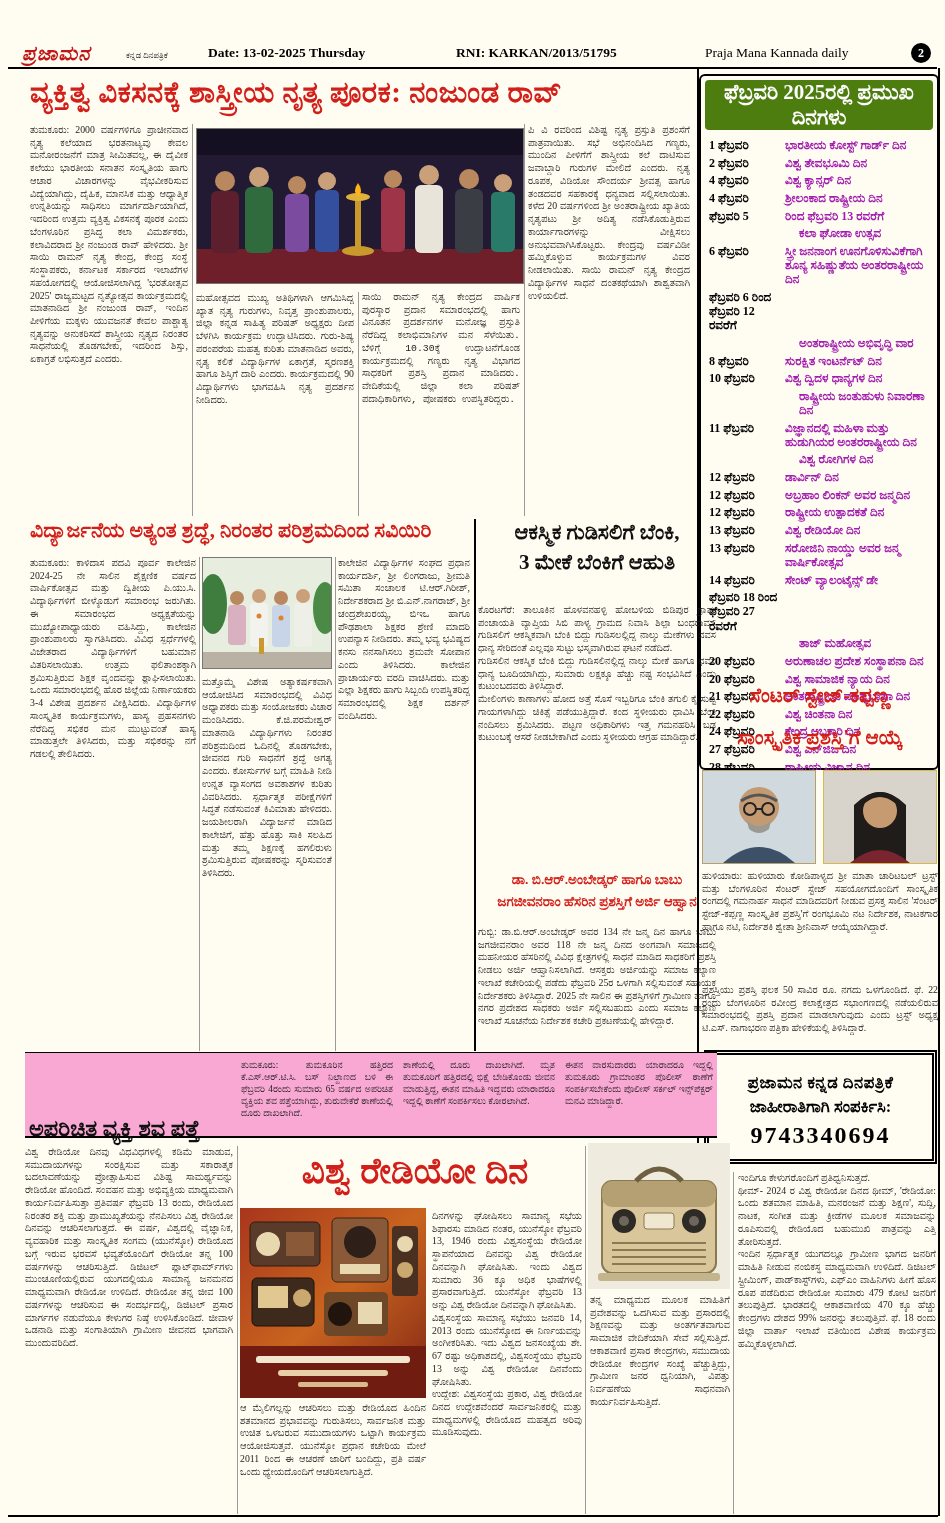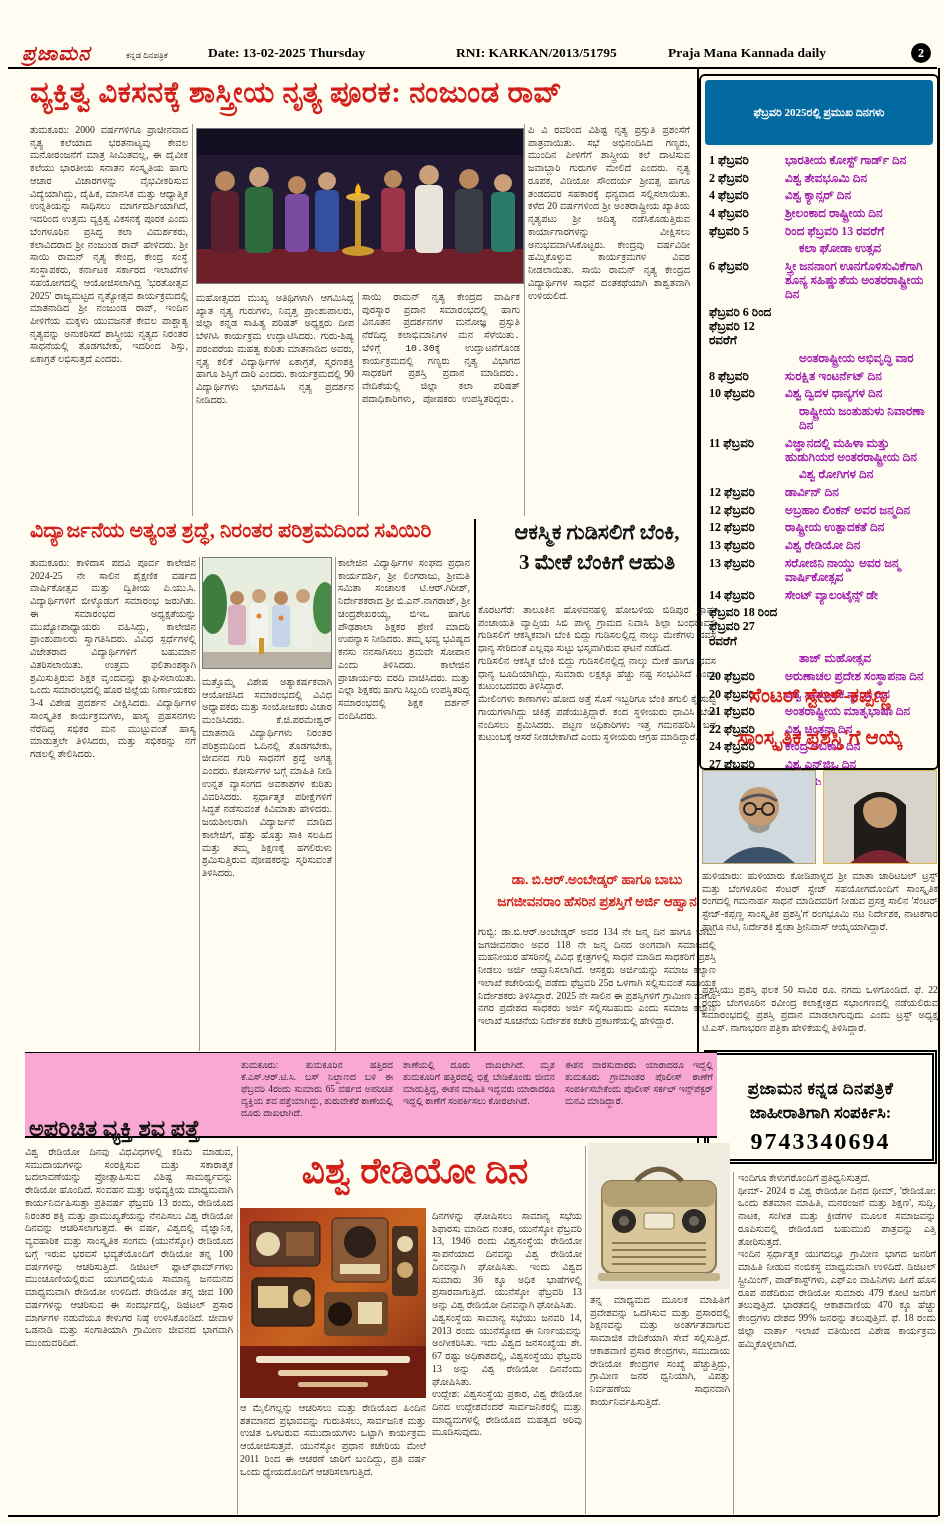--- a/index.html
+++ b/index.html
@@ -15,45 +15,45 @@
   }
   .vr { position:absolute; width:1px; background:#555; }
   .vr.dark { background:#000; width:1.5px; }
   .hr { position:absolute; height:2px; background:#000; }
   
   #masthead { left:8px; top:40px; width:929px; height:29px; border-bottom:2.5px solid #000; }
   .mh-logo { position:absolute; left:14px; top:2px; color:#c11616; font-size:20px; font-weight:bold; font-style:italic; letter-spacing:1px; }
   .mh-sub { position:absolute; left:118px; top:10px; font-size:8.5px; color:#222; }
   .mh-date { position:absolute; left:200px; top:5px; font-size:13.5px; font-weight:bold; }
   .mh-rni  { position:absolute; left:448px; top:5px; font-size:13.5px; font-weight:bold; }
-  .mh-name { position:absolute; left:660px; top:5px; font-size:13.5px; font-weight:bold; }
+  .mh-name { position:absolute; left:697px; top:5px; font-size:13.5px; font-weight:normal; }
   .mh-badge { position:absolute; left:903px; top:3px; width:20px; height:20px; background:#000; color:#fff;
     border-radius:50%; font-size:12px; font-weight:bold; text-align:center; line-height:20px; }
   
   .red { color:#d31f1a; }
   .hl { font-weight:bold; overflow:hidden; }
   #hl-dance   { left:30px;  top:76px;  width:662px; height:46px; font-size:29px; letter-spacing:.5px; white-space:nowrap; }
   #hl-college { left:30px;  top:519px; width:446px; height:34px; font-size:20.5px; white-space:nowrap; }
   #hl-fire    { left:478px; top:517px; width:238px; height:82px; font-size:21px; text-align:center; line-height:1.45; color:#111; }
   #hl-award   { left:478px; top:869px; width:238px; height:50px; font-size:13.5px; text-align:center; line-height:1.6; }
   #hl-cs      { left:702px; top:674px; width:236px; height:92px; font-size:20px; text-align:center; line-height:2.1; }
   #hl-body    { left:29px;  top:1072px; width:212px; height:40px; font-size:22.5px; color:#111; white-space:nowrap;margin-top:44px; }
   #hl-radio   { left:246px; top:1150px; width:338px; height:54px; font-size:36px; text-align:center; }
   
   #events-box { left:699px; top:74px; width:240px; height:696px; border:2px solid #000; border-radius:6px; background:#fffdf2; }
-  #events-title { margin:4px; background:#0369a1; color:#fff; border-radius:4px; text-align:center;
-    font-size:11px; font-weight:bold; padding:26px 2px; }
+  #events-title { margin:4px; background:#4d7c0f; color:#fff; border-radius:4px; text-align:center;
+    font-size:21px; font-weight:bold; padding:0 2px; }
   #events-list { padding:4px 8px 0 8px; height:636px; overflow:hidden; }
   .ev-row { display:flex; gap:4px; font-size:12px; line-height:1.18; margin-bottom:3.5px; }
   .ev-date { flex:0 0 72px; font-weight:bold; }
   .ev-name { flex:1; font-weight:bold; color:#a21caf; }
   .ev-row.cont .ev-name { text-align:left; padding-left:14px; }
   
   #ad-box { left:704px; top:1050px; width:233px; height:114px; border:5px double #000; background:#fffdf2;
-    text-align:center; padding-top:24px; }
+    text-align:center; padding-top:18px; }
   #ad-box .l1 { font-size:16.5px; font-weight:bold; letter-spacing:.5px; }
   #ad-box .l2 { font-size:16.5px; font-weight:bold; margin-top:4px; }
   #ad-box .ph { font-size:24px; font-weight:bold; letter-spacing:2px; margin-top:5px; }
   
   #yellow-band { left:25px; top:1052px; width:692px; height:86px; background:#f9a8d4;
     border-top:1px solid #000; border-bottom:2.5px solid #000; }
   .yb-col { position:absolute; top:6px; height:74px; font-size:9.3px; }
   
   .photo { position:absolute; overflow:hidden; border:1px solid #777; }
   svg { display:block; }

